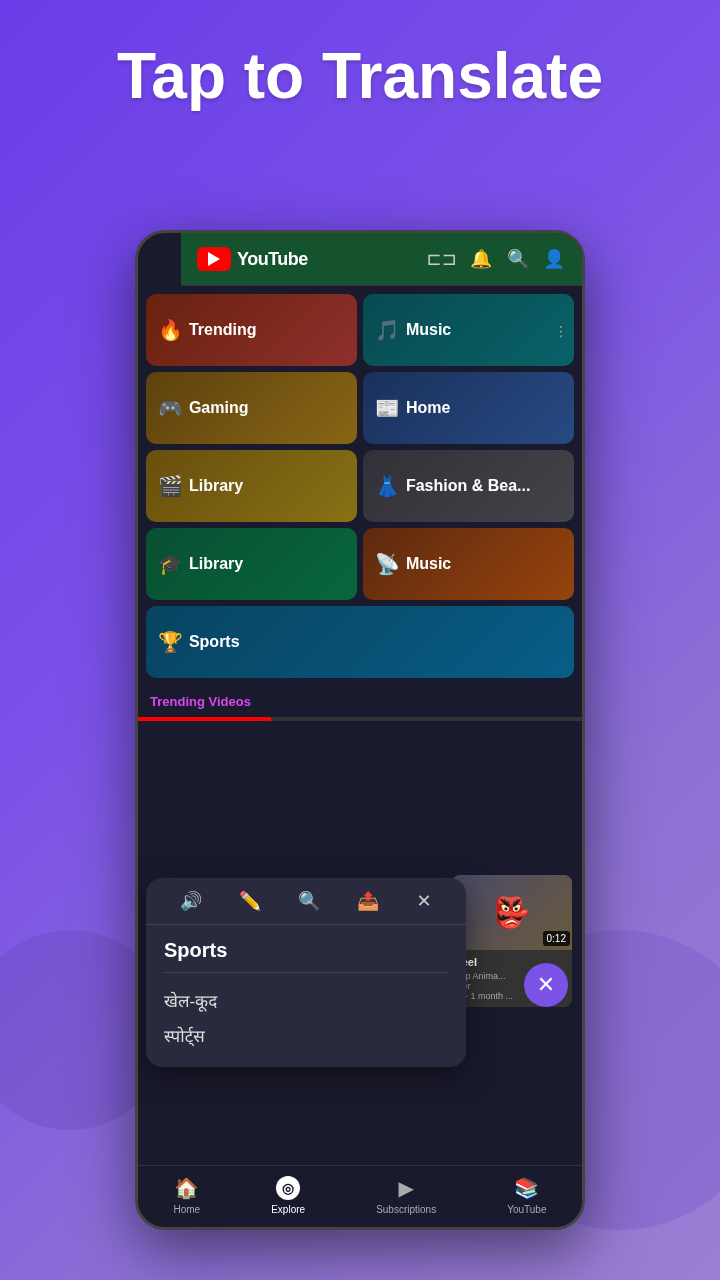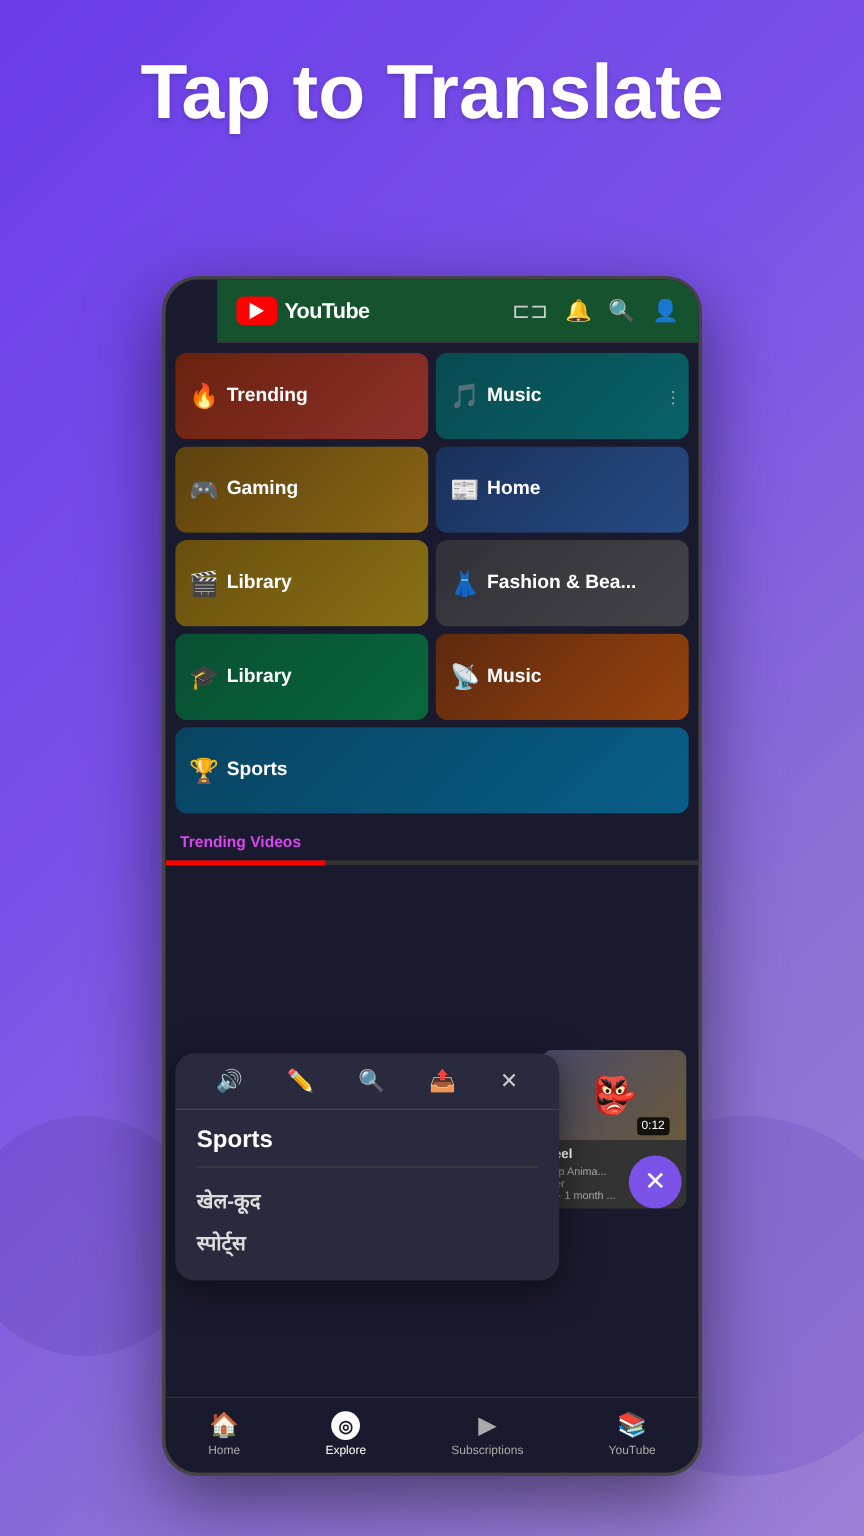--- a/index.html
+++ b/index.html
@@ -196,21 +196,20 @@
       font-weight: bold;
       margin-bottom: 10px;
       padding-bottom: 10px;
       border-bottom: 1px solid #444;
     }
     .popup-translation {
       color: #ddd;
       font-size: 17px;
       padding: 6px 0;
       cursor: pointer;
-      font-weight: bold;
     }
 
     
     .side-video {
       position: absolute;
       right: 10px;
       bottom: 220px;
       width: 120px;
       background: #333;
       border-radius: 8px;
@@ -221,21 +220,21 @@
       height: 75px;
       background: linear-gradient(135deg, #4a4a6a 0%, #6a5a3a 100%);
       display: flex;
       align-items: center;
       justify-content: center;
       position: relative;
     }
     .side-video-thumb .duration {
       position: absolute;
       bottom: 4px;
-      right: 14px;
+      right: 2px;
       background: rgba(0,0,0,0.8);
       color: white;
       font-size: 10px;
       padding: 2px 4px;
       border-radius: 3px;
     }
     .side-video-info {
       padding: 6px 6px;
       font-size: 10px;
       color: #ccc;

